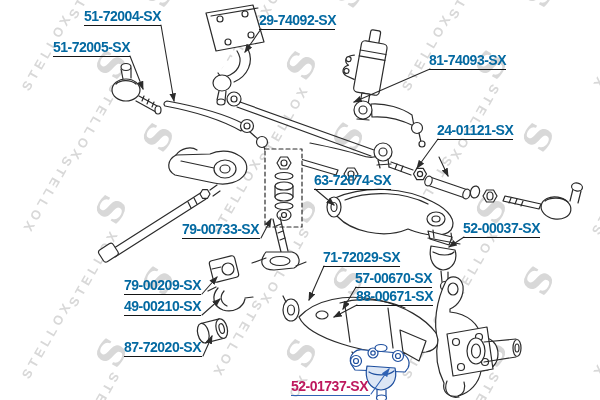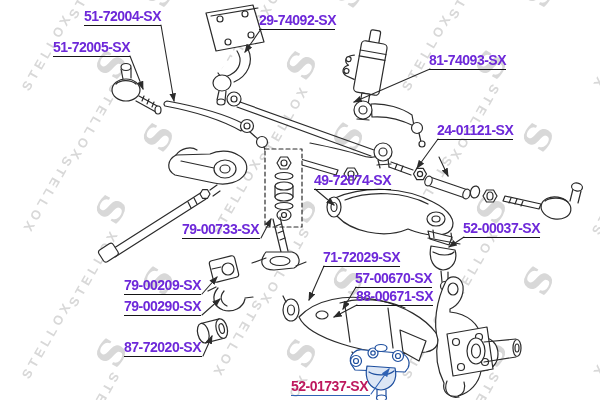--- a/index.html
+++ b/index.html
@@ -7,21 +7,21 @@
          font-family:"Liberation Sans",sans-serif;}
   
   #watermark{position:absolute;inset:0;z-index:0;}
   #watermark span{position:absolute;color:#d8d8d8;white-space:nowrap;user-select:none;}
   #watermark .wm-w{font-weight:bold;font-size:13px;letter-spacing:4px;}
   #watermark .wm-s{font-family:"DejaVu Serif",serif;font-weight:bold;font-size:36px;}
   
   #art{position:absolute;left:0;top:0;z-index:1;}
   
   .lbl{position:absolute;z-index:2;font-size:14px;font-weight:bold;letter-spacing:-0.5px;
-       color:#6d28d9;line-height:15px;height:15px;padding-bottom:1px;
+       color:#0369a1;line-height:15px;height:15px;padding-bottom:1px;
        border-bottom:1.6px solid #151515;white-space:nowrap;cursor:pointer;}
   .lbl.hl{color:#be185d;border-bottom-color:#2f62b5;}
 </style>
 </head>
 <body>
 
 <div class="stage">
 
   <div id="watermark">
       <span class="wm-w" style="left: 50px; top: -28px; transform: rotate(-60deg);">STELLOX</span>
@@ -300,23 +300,23 @@
       <line x1="371" y1="394" x2="389" y2="369" stroke="#2f62b5" marker-end="url(#arrb)"></line>
     </g>
   </svg>
 
   <div class="lbl" style="left:84px;top:9px;width:77px">51-72004-SX</div>
   <div class="lbl" style="left:53px;top:40px;width:77px">51-72005-SX</div>
   <div class="lbl" style="left:259px;top:13px;width:76px">29-74092-SX</div>
   <div class="lbl" style="left:429px;top:53px;width:77px">81-74093-SX</div>
   <div class="lbl" style="left:437px;top:123px;width:76px">24-01121-SX</div>
   <div class="lbl" style="left:463px;top:221px;width:77px">52-00037-SX</div>
-  <div class="lbl" style="left:314px;top:173px;width:77px">49-72074-SX</div>
+  <div class="lbl" style="left:314px;top:173px;width:77px">63-72074-SX</div>
   <div class="lbl" style="left:323px;top:250px;width:77px">71-72029-SX</div>
   <div class="lbl" style="left:355px;top:271px;width:77px">57-00670-SX</div>
   <div class="lbl" style="left:356px;top:289px;width:77px">88-00671-SX</div>
   <div class="lbl" style="left:182px;top:222px;width:78px">79-00733-SX</div>
   <div class="lbl" style="left:124px;top:278px;width:77px">79-00209-SX</div>
-  <div class="lbl" style="left:124px;top:299px;width:77px">79-00290-SX</div>
+  <div class="lbl" style="left:124px;top:299px;width:77px">49-00210-SX</div>
   <div class="lbl" style="left:124px;top:340px;width:78px">87-72020-SX</div>
   <div class="lbl hl" style="left:291px;top:379px;width:79px">52-01737-SX</div>
 
 </div>
 
 </body></html>

